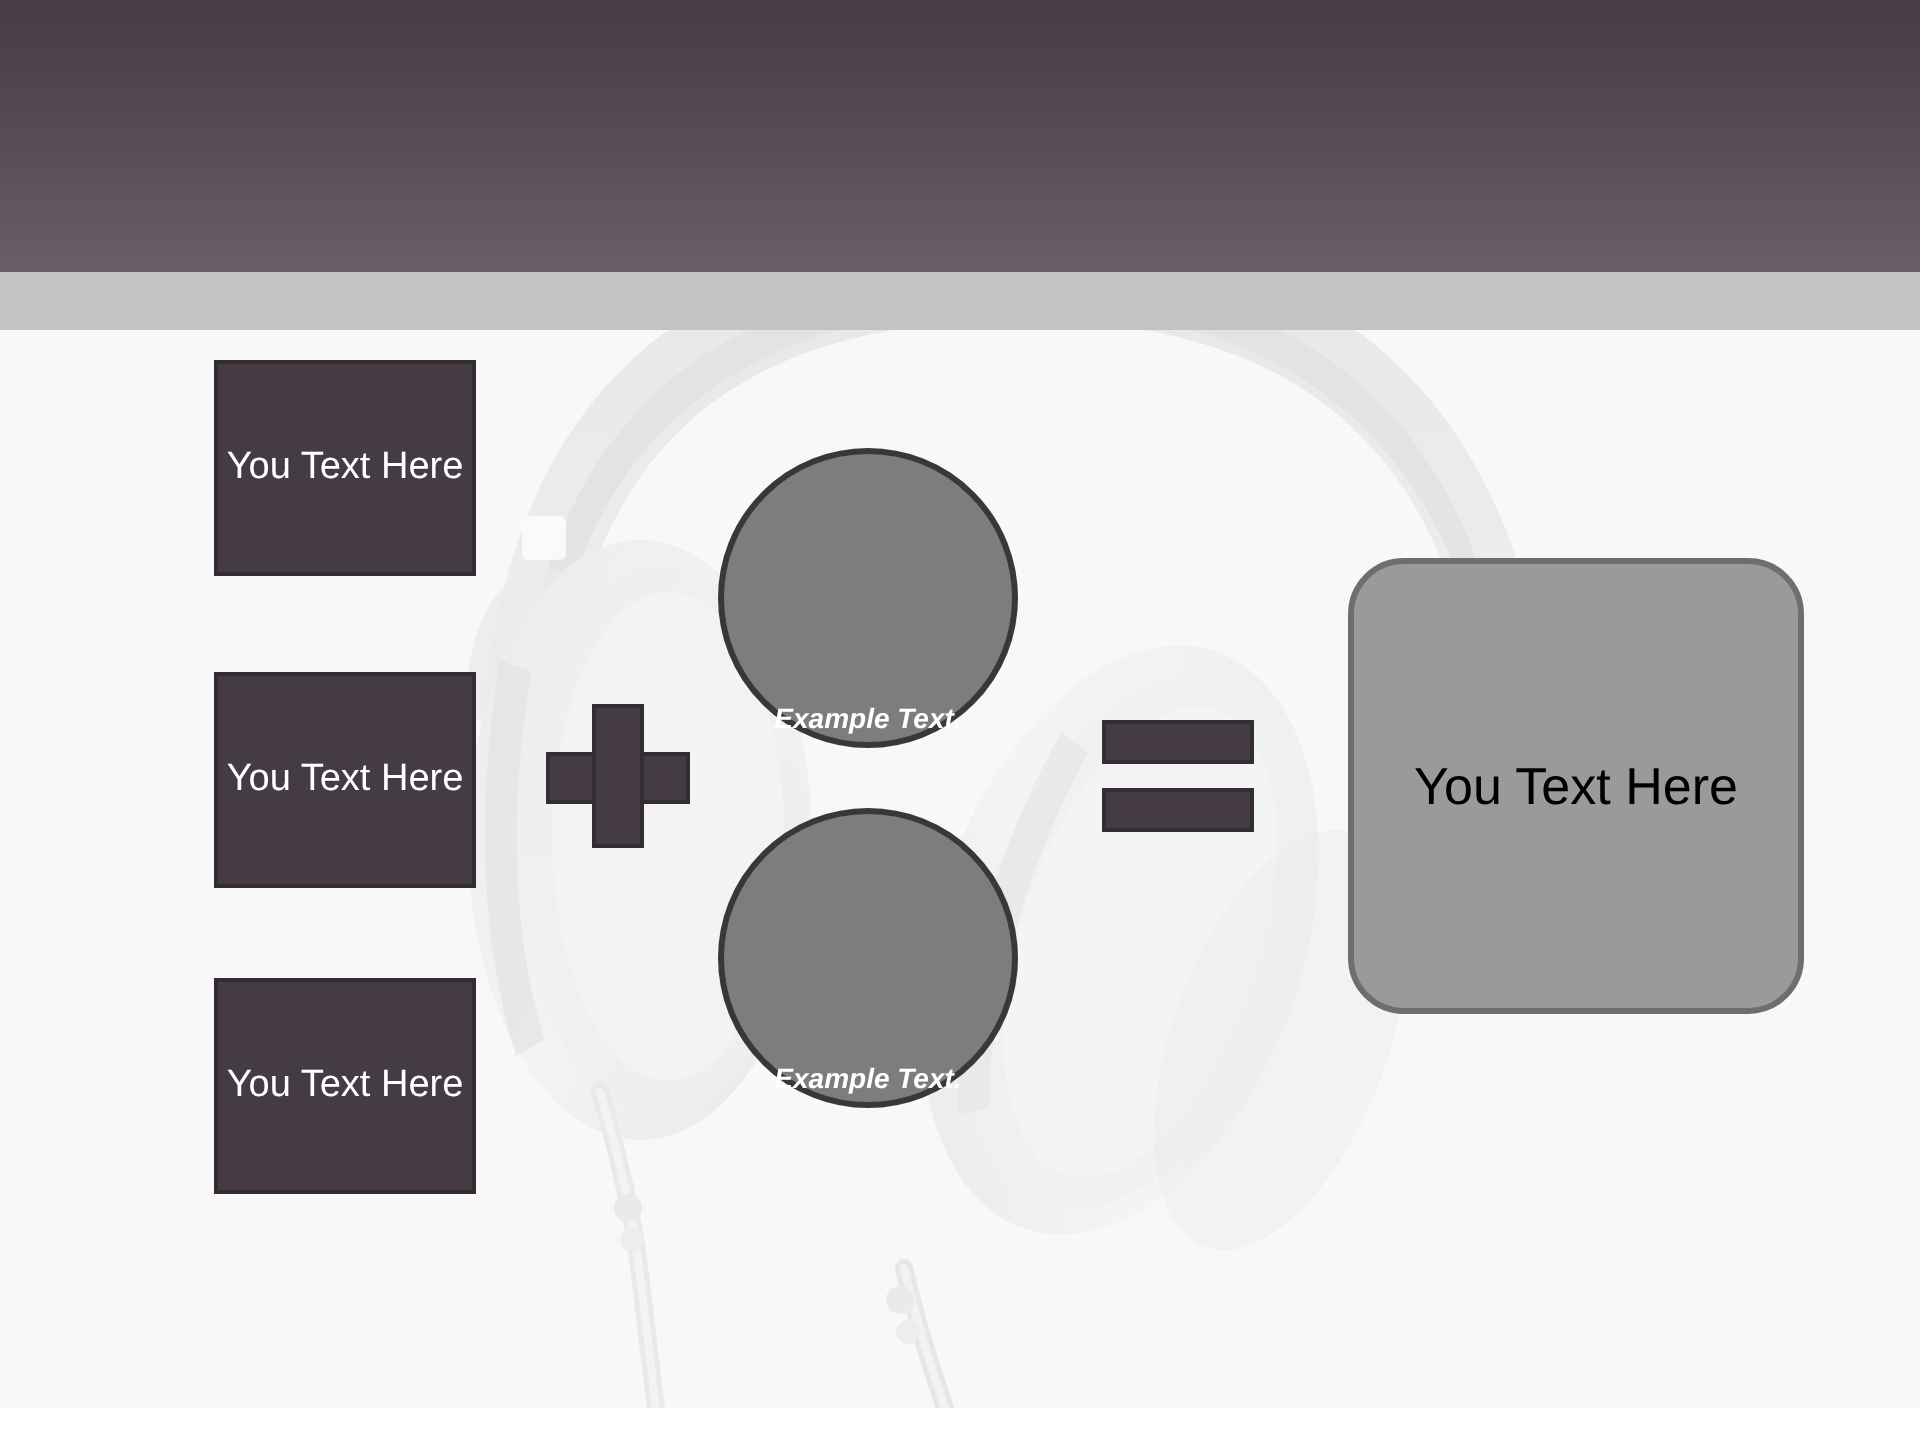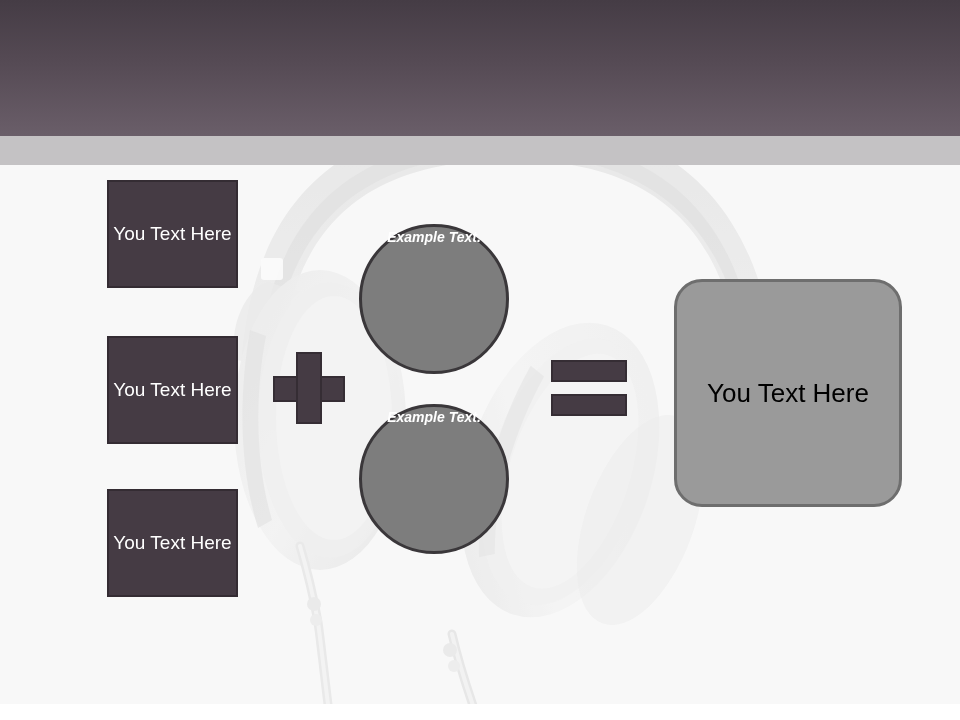--- a/index.html
+++ b/index.html
@@ -121,21 +121,21 @@
   
   .circle {
     position: absolute;
     width: 150px;
     height: 150px;
     border-radius: 50%;
     background: #7d7d7d;
     border: 3px solid #3a373a;
     box-sizing: border-box;
     display: flex;
-    align-items: flex-start;
+    align-items: flex-end;
     justify-content: center;
     text-align: center;
     color: #ffffff;
     font-size: 14px;
     font-weight: bold;
     font-style: italic;
     line-height: 1.55;
     z-index: 10;
   }
   .circle.c1 { left: 359px; top: 224px; }

